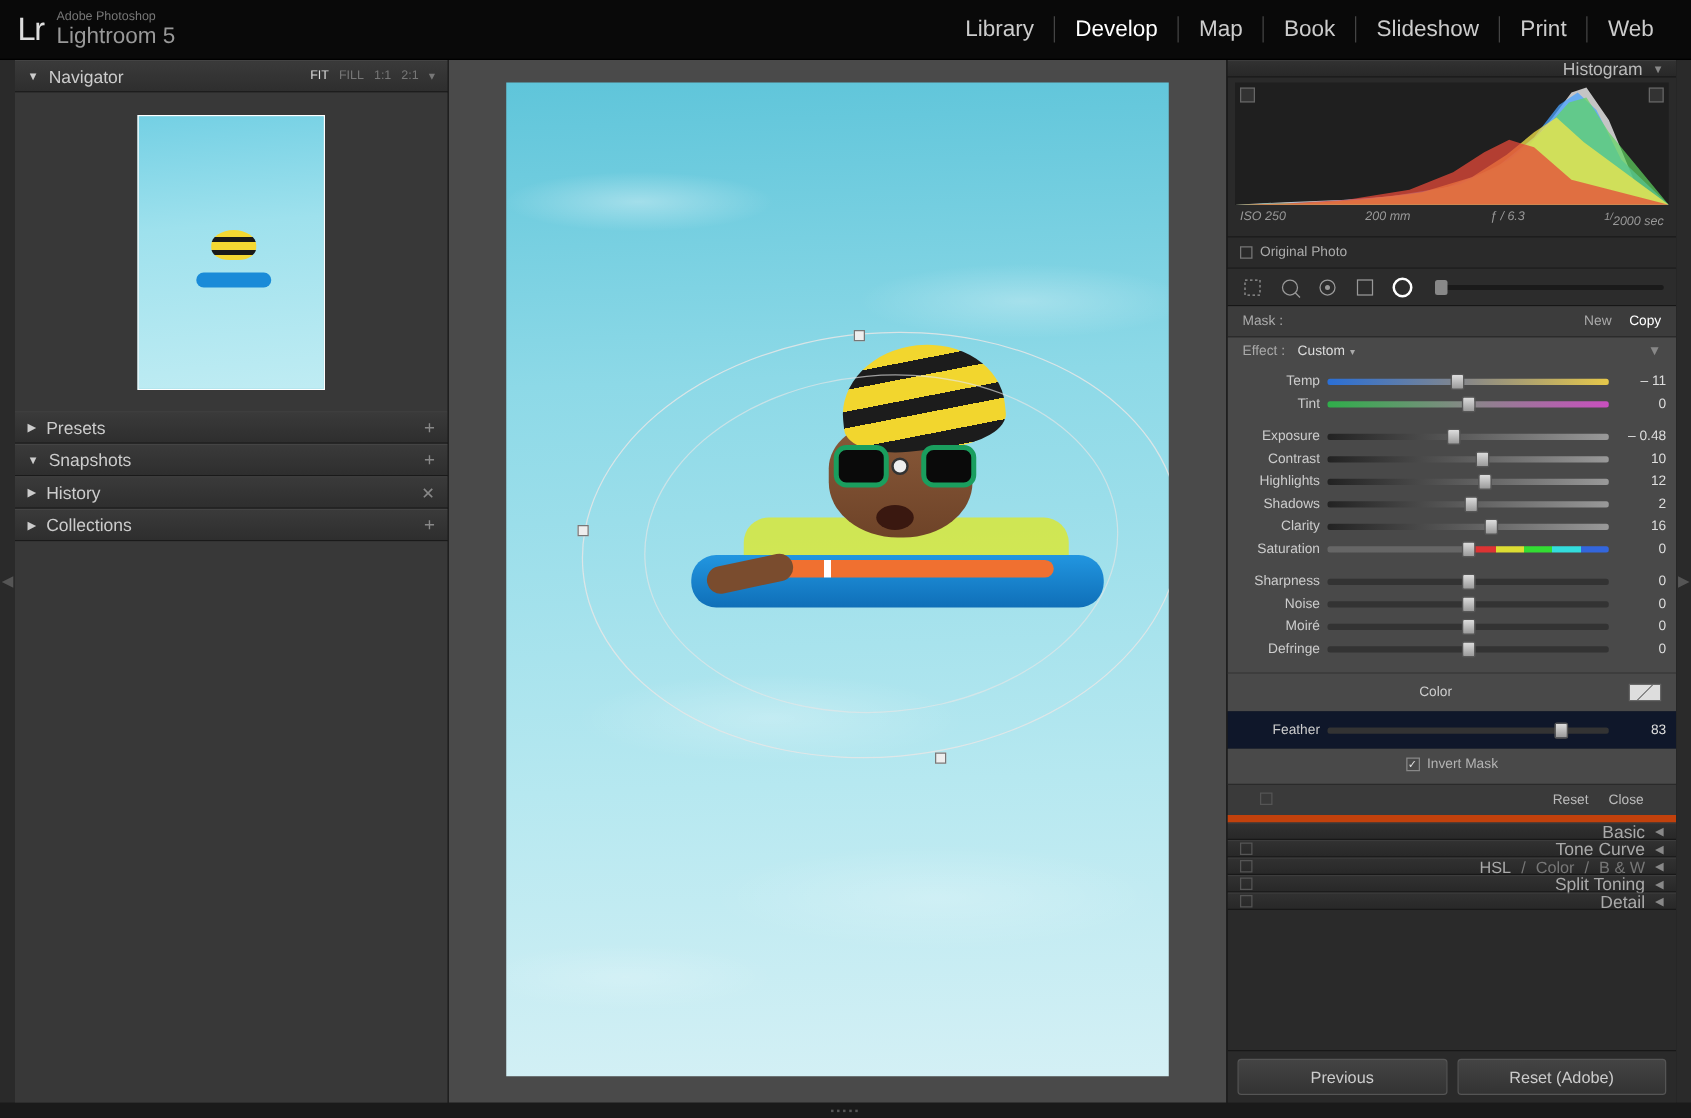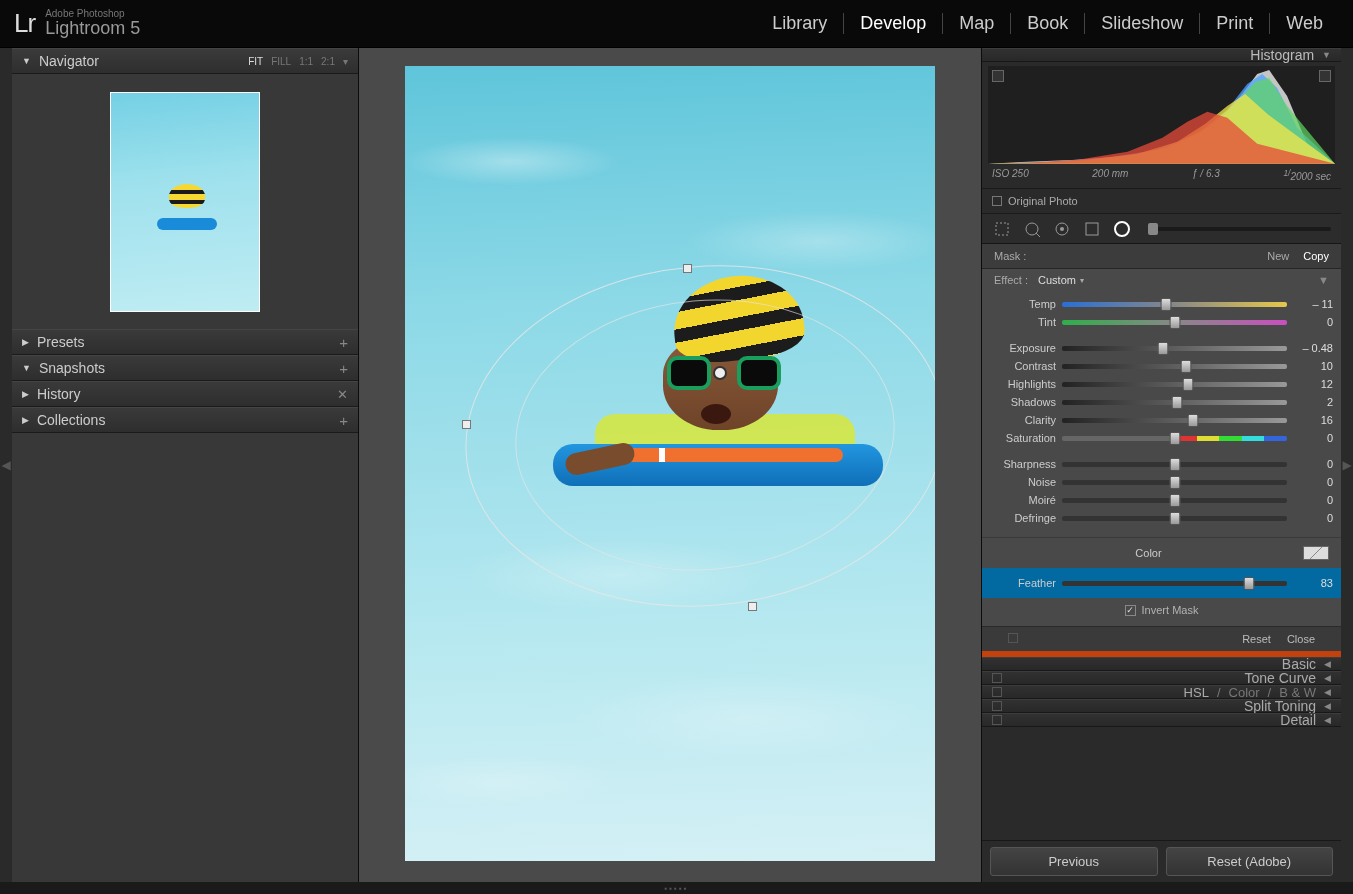--- a/index.html
+++ b/index.html
@@ -111,21 +111,21 @@
 .b-temp{background:linear-gradient(90deg,#2a6fd6,#888,#e6c84a)}
 .b-tint{background:linear-gradient(90deg,#2fae4a,#888,#c94fbf)}
 .b-gray{background:linear-gradient(90deg,#222,#999)}
 .b-sat{background:linear-gradient(90deg,#666 0 50%,#d33 50% 60%,#dd3 60% 70%,#3d3 70% 80%,#3dd 80% 90%,#36d 90% 100%)}
 .b-plain{background:#333}
 
 .colorrow{display:flex;align-items:center;padding:8px 12px;background:#494949;border-top:1px solid #3a3a3a}
 .colorrow .lbl{flex:1;text-align:center;color:#ccc;font-size:11px}
 .colorrow .sw{width:26px;height:14px;background:linear-gradient(135deg,#ddd 0 48%,#888 48% 52%,#ddd 52%);border:1px solid #666}
 
-.frow{background:#0369a1;padding:6px 8px}
+.frow{background:#0f172a;padding:6px 8px}
 .invrow{display:flex;align-items:center;justify-content:center;gap:6px;padding:6px 0 10px;background:#494949;font-size:11px;border-bottom:1px solid #2a2a2a}
 .invrow .ck{width:11px;height:11px;border:1px solid #888;display:flex;align-items:center;justify-content:center;color:#ddd;font-size:9px}
 
 .resetrow{display:flex;justify-content:flex-end;gap:16px;padding:6px 26px;background:#3a3a3a;border-bottom:6px solid #c2410c;font-size:11px}
 .resetrow span{cursor:pointer;color:#bbb}
 .resetrow .sw{width:10px;height:10px;border:1px solid #555;margin-right:auto}
 .rsec-hd.sub{color:#aaa}
 .rsec-hd .subs{display:flex;gap:8px;color:#777;font-size:13px}
 .rsec-hd .subs .s{color:#aaa}
 

